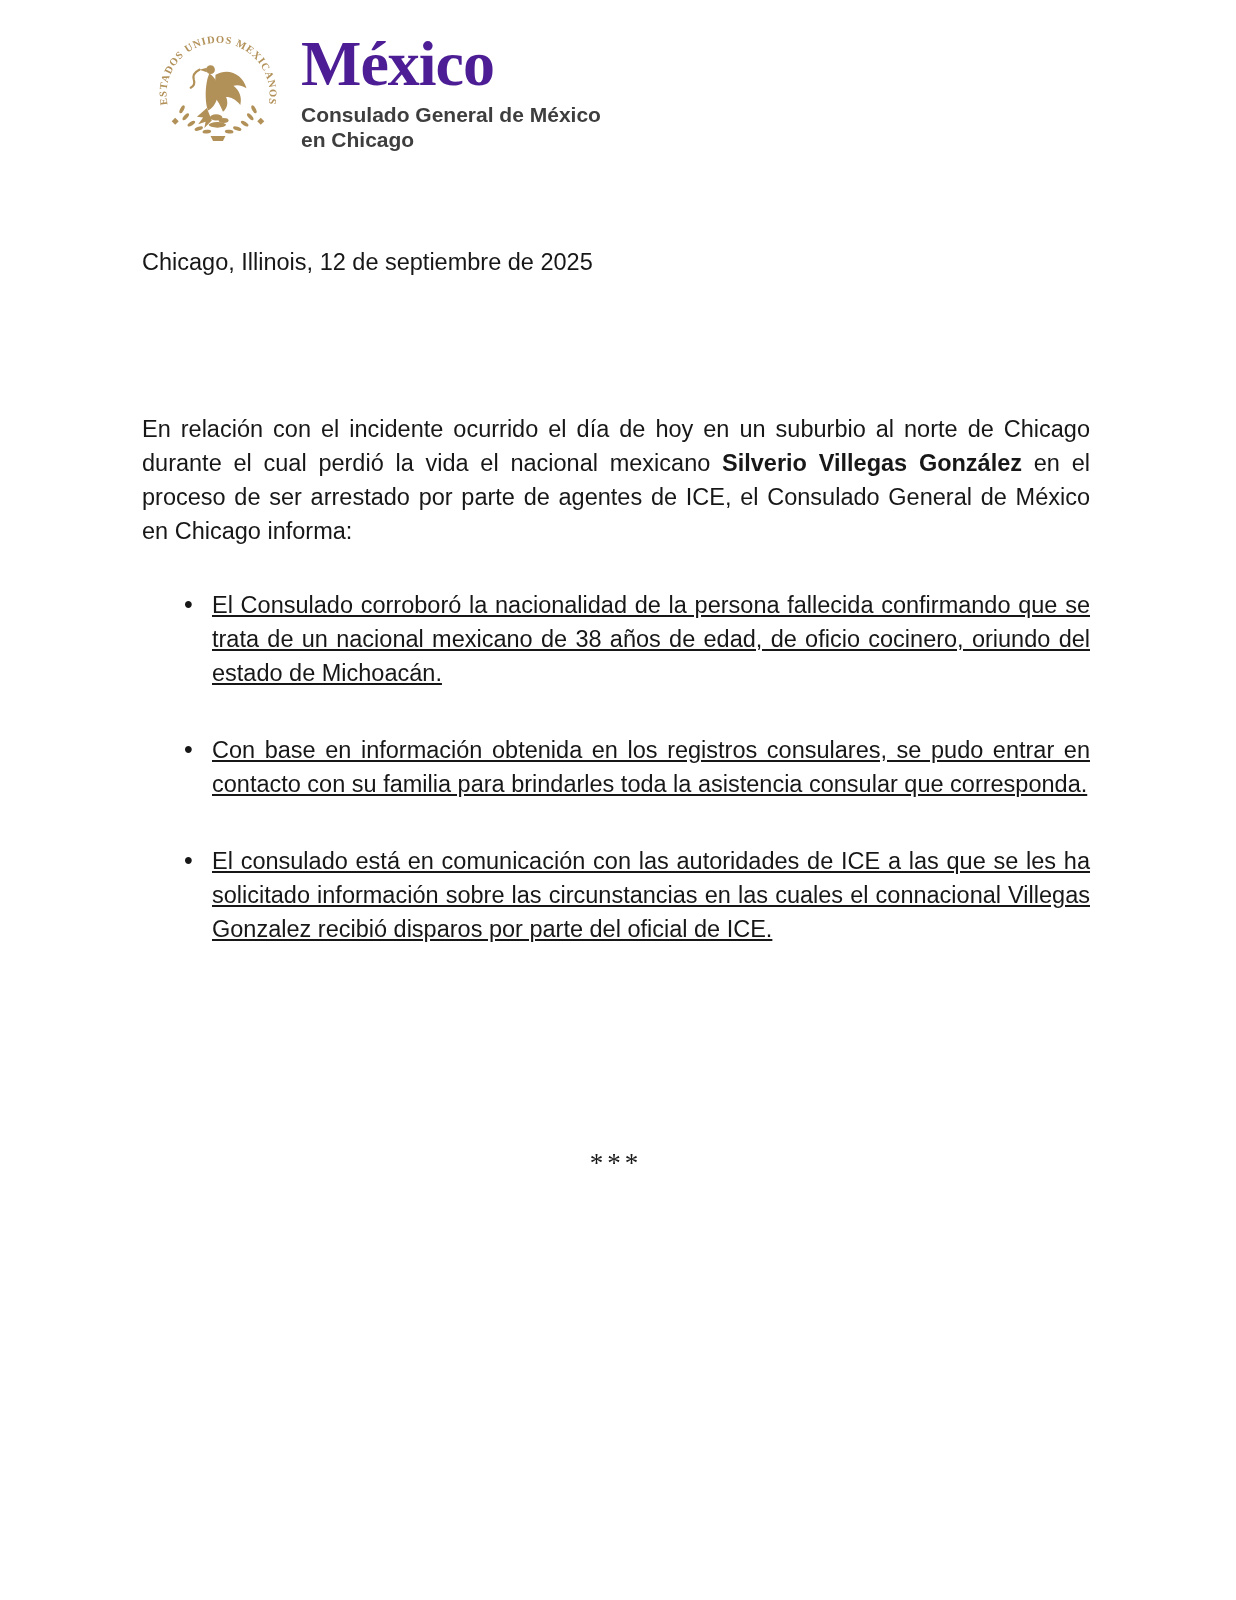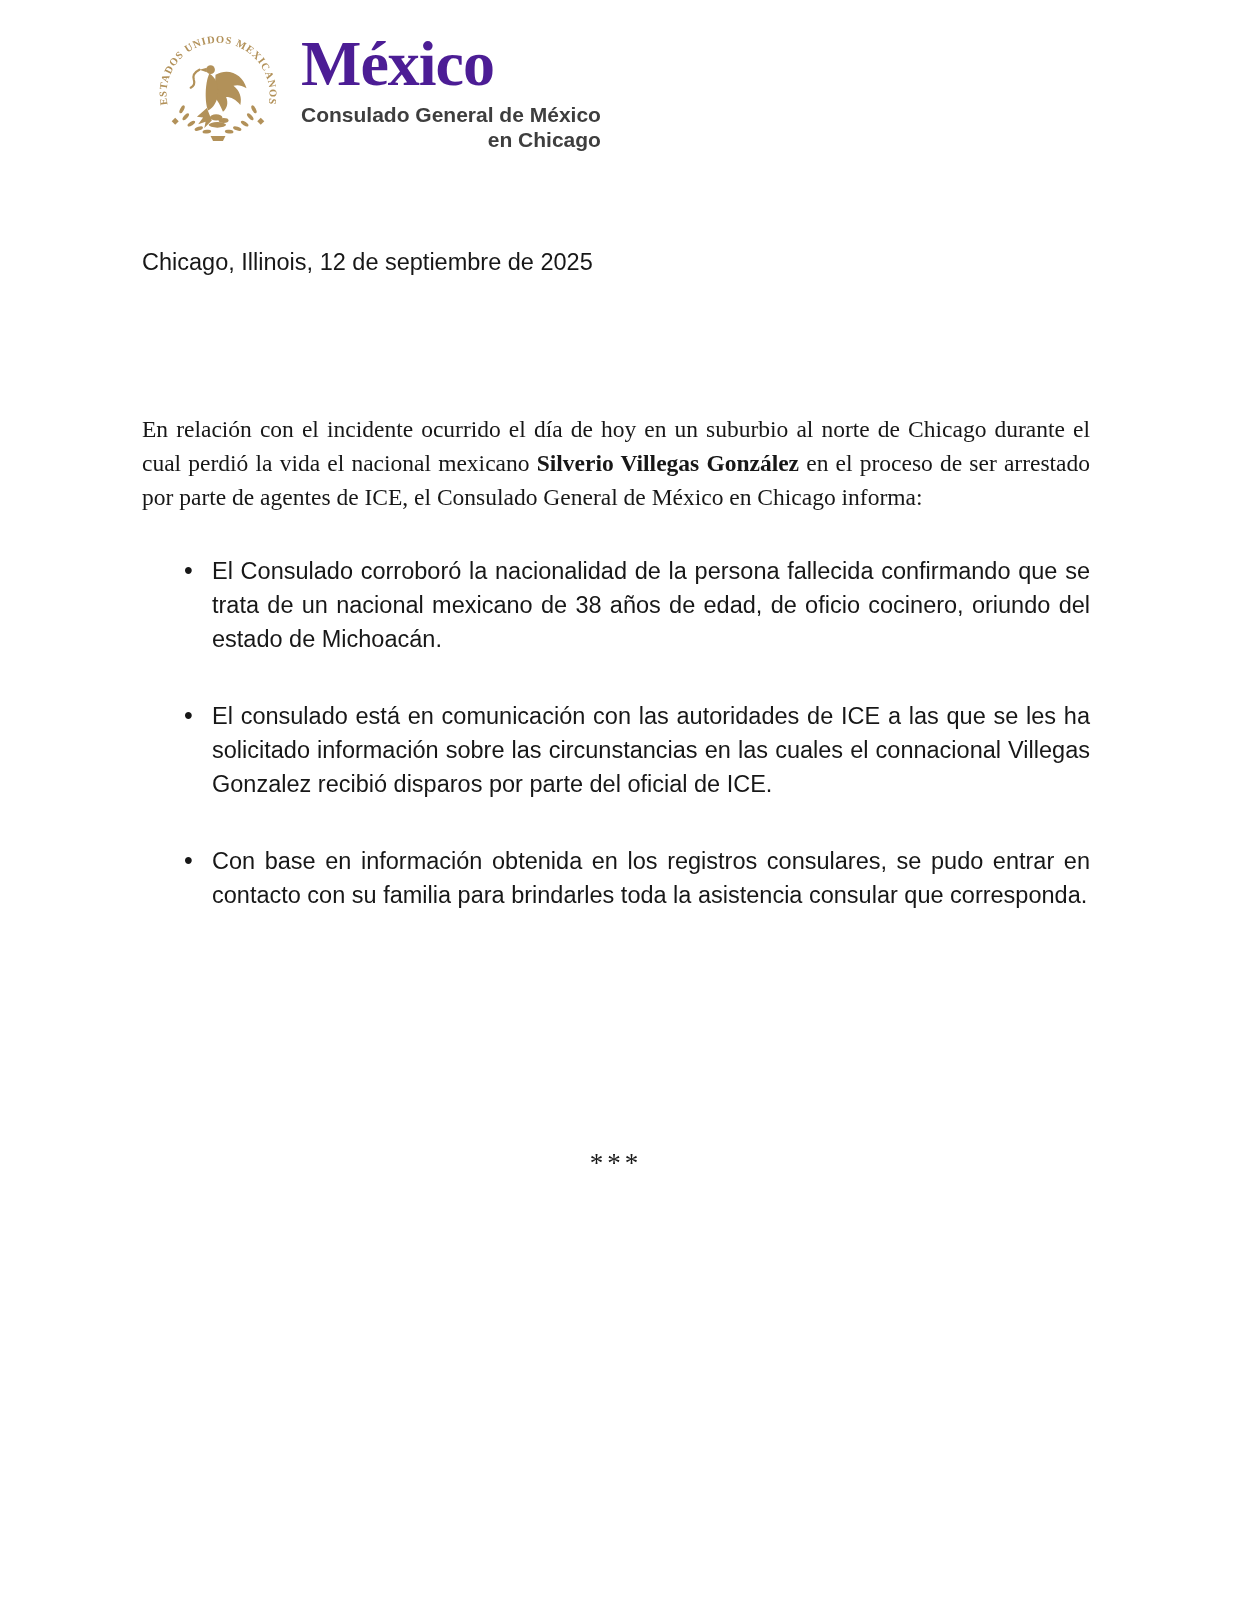--- a/index.html
+++ b/index.html
@@ -26,21 +26,20 @@
     line-height:64px;
     color:#4c1d95;
     letter-spacing:-1px;
   }
   .org-lines{
     margin-top:6px;
     font-weight:700;
     font-size:21px;
     line-height:25px;
     color:#3e3e3e;
-    text-align:right;
   }
 
   
   .dateline{
     position:absolute;
     top:245px;
     left:142px;
     width:948px;
     text-align:left;
     font-size:23.5px;
@@ -55,34 +54,34 @@
     top:412px;
     left:142px;
     width:948px;
     font-size:23.5px;
     line-height:34px;
     color:#171717;
   }
   .intro{
     text-align:justify;
     margin:0;
-    font-family:Liberation Serif, serif;
   }
   .intro .bold-name{font-weight:700;}
 
   ul.points{
     list-style:none;
     margin:40px 0 0 0;
     padding:0;
   }
   ul.points li{
     position:relative;
     padding-left:70px;
     text-align:justify;
     margin-bottom:43px;
+    text-decoration:underline;
   }
   ul.points li::before{
     content:"\2022";
     position:absolute;
     left:42px;
     top:-1px;
     font-size:25px;
   }
 
   .end-mark{
@@ -158,20 +157,20 @@
     </div>
   </div>
 
   <div class="dateline">Chicago, Illinois, 12 de septiembre de 2025</div>
 
   <div class="body-block">
     <p class="intro"><span>En relación con el incidente ocurrido el día de hoy en un suburbio al norte de Chicago durante el cual perdió la vida el nacional mexicano </span><span class="bold-name">Silverio Villegas González</span><span> en el proceso de ser arrestado por parte de agentes de ICE, el Consulado General de México en Chicago informa:</span></p>
 
     <ul class="points">
       <li>El Consulado corroboró la nacionalidad de la persona fallecida confirmando que se trata de un nacional mexicano de 38 años de edad, de oficio cocinero, oriundo del estado de Michoacán.</li>
+      <li>Con base en información obtenida en los registros consulares, se pudo entrar en contacto con su familia para brindarles toda la asistencia consular que corresponda.</li>
       <li>El consulado está en comunicación con las autoridades de ICE a las que se les ha solicitado información sobre las circunstancias en las cuales el connacional Villegas Gonzalez recibió disparos por parte del oficial de ICE.</li>
-      <li>Con base en información obtenida en los registros consulares, se pudo entrar en contacto con su familia para brindarles toda la asistencia consular que corresponda.</li>
     </ul>
   </div>
 
   <div class="end-mark">***</div>
 
 </div>
 
 </body></html>

